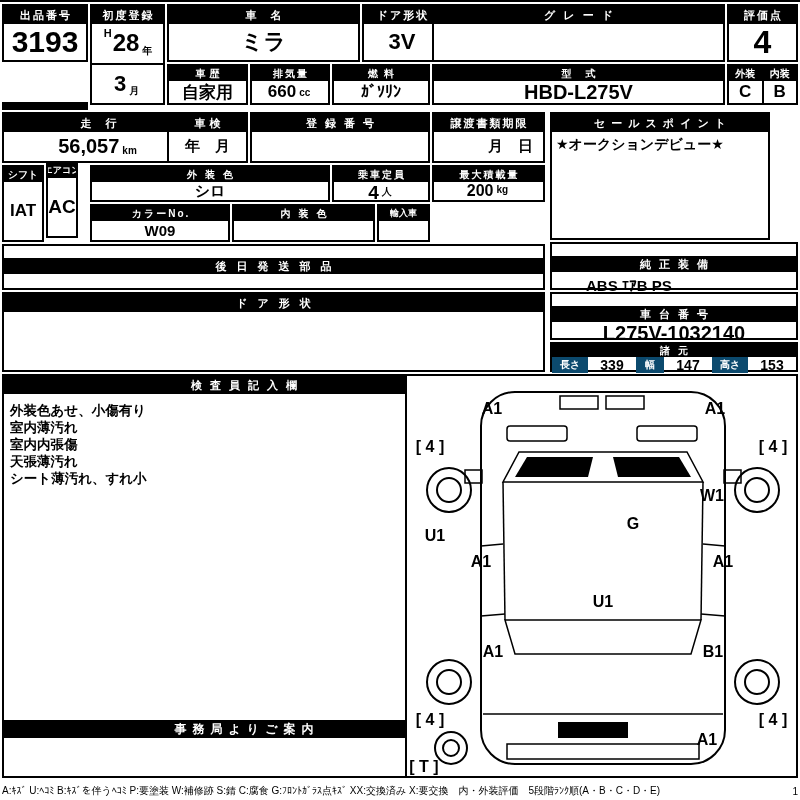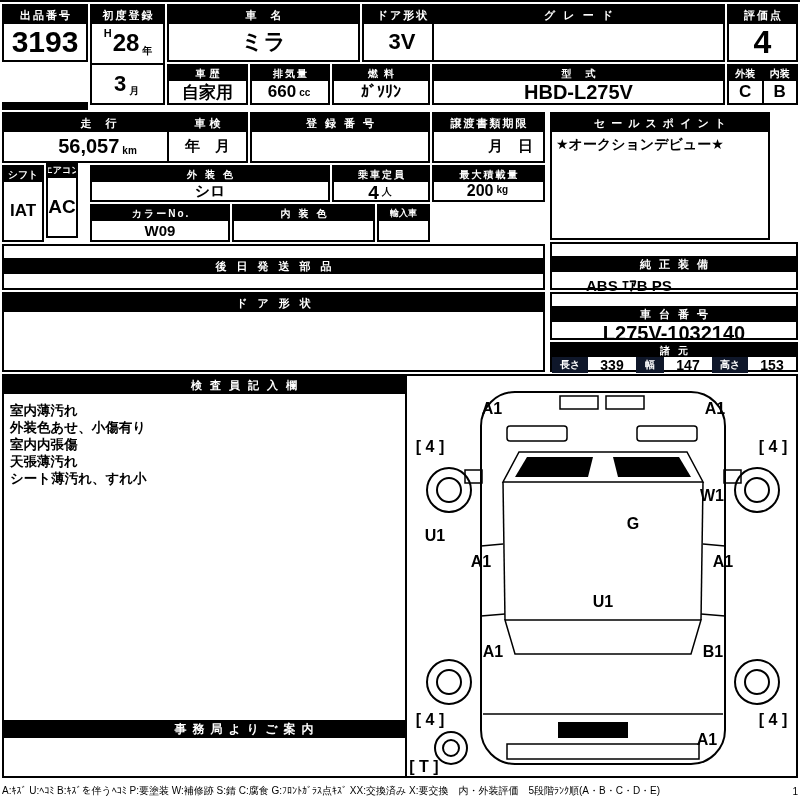--- a/index.html
+++ b/index.html
@@ -37,21 +37,21 @@
   .reg-top { border-bottom:2px solid #000; }
   .right-val { justify-content:flex-end; padding-right:10px; }
   .body-free { flex:1; display:block; font-weight:bold; }
   .sales-body { padding:4px 2px 0 4px; font-size:14px; }
   .equip-body { padding:5px 2px 0 8px; font-size:15px;margin-left:26px; }
   .split { flex:1; display:flex; }
   .split .cell { flex:1; display:flex; flex-direction:column; }
   .split .cell + .cell { border-left:2px solid #000; }
   .black-bar { position:absolute; background:#000; }
   .spec-row { flex:1; display:flex; }
-  .spec-lbl { background:#0f172a; color:#fff; font-size:10px; font-weight:bold; display:flex; align-items:center; justify-content:center; flex:0 0 auto; }
+  .spec-lbl { background:#0c4a6e; color:#fff; font-size:10px; font-weight:bold; display:flex; align-items:center; justify-content:center; flex:0 0 auto; }
   .spec-val { flex:1; display:flex; align-items:center; justify-content:center; font-weight:bold; font-size:14px; }
   .notes { flex:1; padding:8px 6px 0 6px; font-size:13.5px; font-weight:bold; line-height:17px; display:block; }
   .office-bar { position:absolute; left:0; right:0; top:344px; height:18px; background:#000; color:#fff; font-size:12px; font-weight:bold; display:flex; align-items:center; justify-content:center; letter-spacing:6px; padding-left:6px; }
   .diagram { display:block; }
   .marker { position:absolute; transform:translate(-50%,-50%); font-size:16px; font-weight:bold; white-space:nowrap; font-family:"Liberation Sans","DejaVu Sans",sans-serif; }
   .legend { position:absolute; left:2px; top:784px; width:796px; height:14px; font-size:10px; display:flex; justify-content:space-between; align-items:center; white-space:nowrap; overflow:hidden; }
   .suffix { font-size:10px; font-weight:bold; align-self:flex-end; margin:0 0 5px 22px; }
 </style>
 </head>
 <body>
@@ -241,22 +241,22 @@
       <div class="spec-lbl" style="width:28px">幅</div>
       <div class="spec-val">147</div>
       <div class="spec-lbl" style="width:36px">高さ</div>
       <div class="spec-val">153</div>
     </div>
   </div>
 
   <div class="box" style="left:2px;top:374px;width:484px;height:404px">
     <div class="hdr h18 ls8">検査員記入欄</div>
     <div class="notes">
+        <div>外装色あせ、小傷有り</div>
         <div>室内薄汚れ</div>
-        <div>外装色あせ、小傷有り</div>
         <div>室内内張傷</div>
         <div>天張薄汚れ</div>
         <div>シート薄汚れ、すれ小</div>
       </div>
     <div class="office-bar">事務局よりご案内</div>
   </div>
 
   <div class="box diagram" style="left:405px;top:374px;width:393px;height:404px">
     <svg width="389" height="400" viewBox="0 0 389 400">
       <g fill="none" stroke="#000" stroke-width="2">

